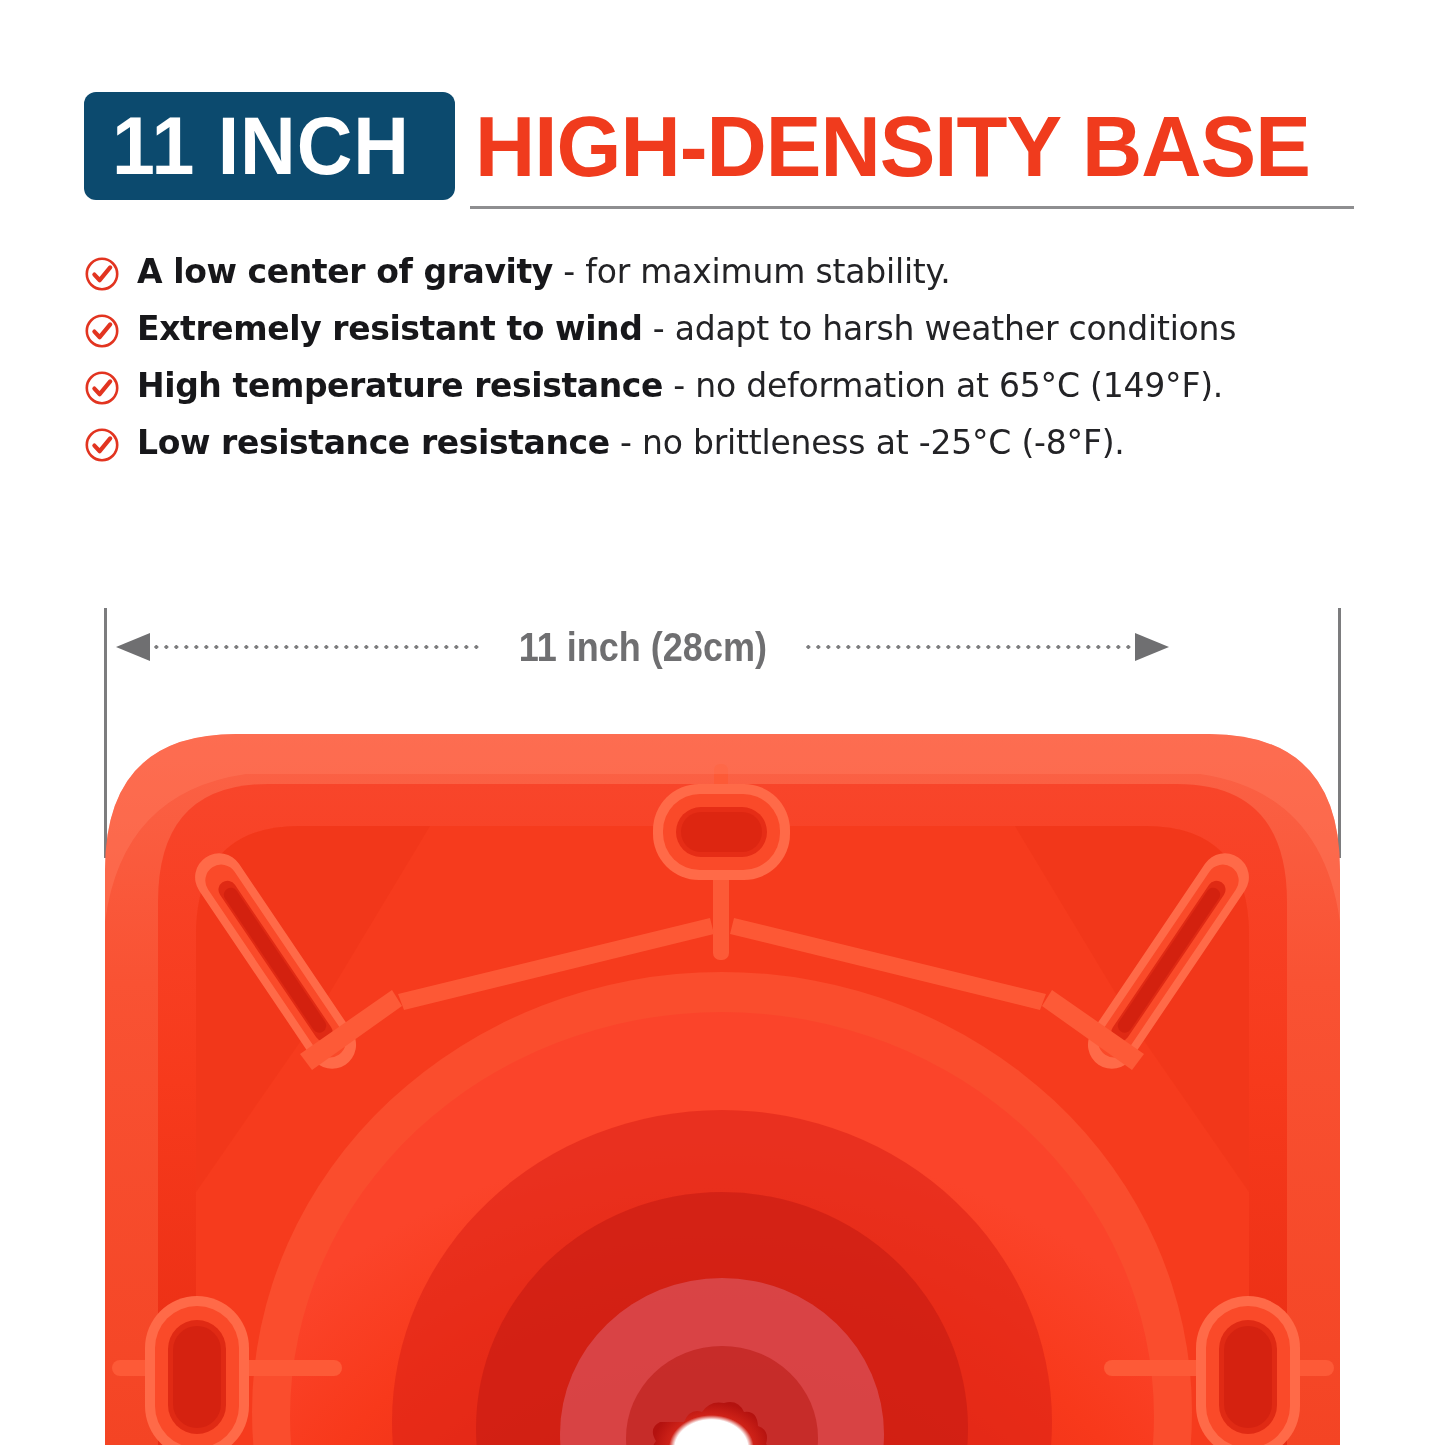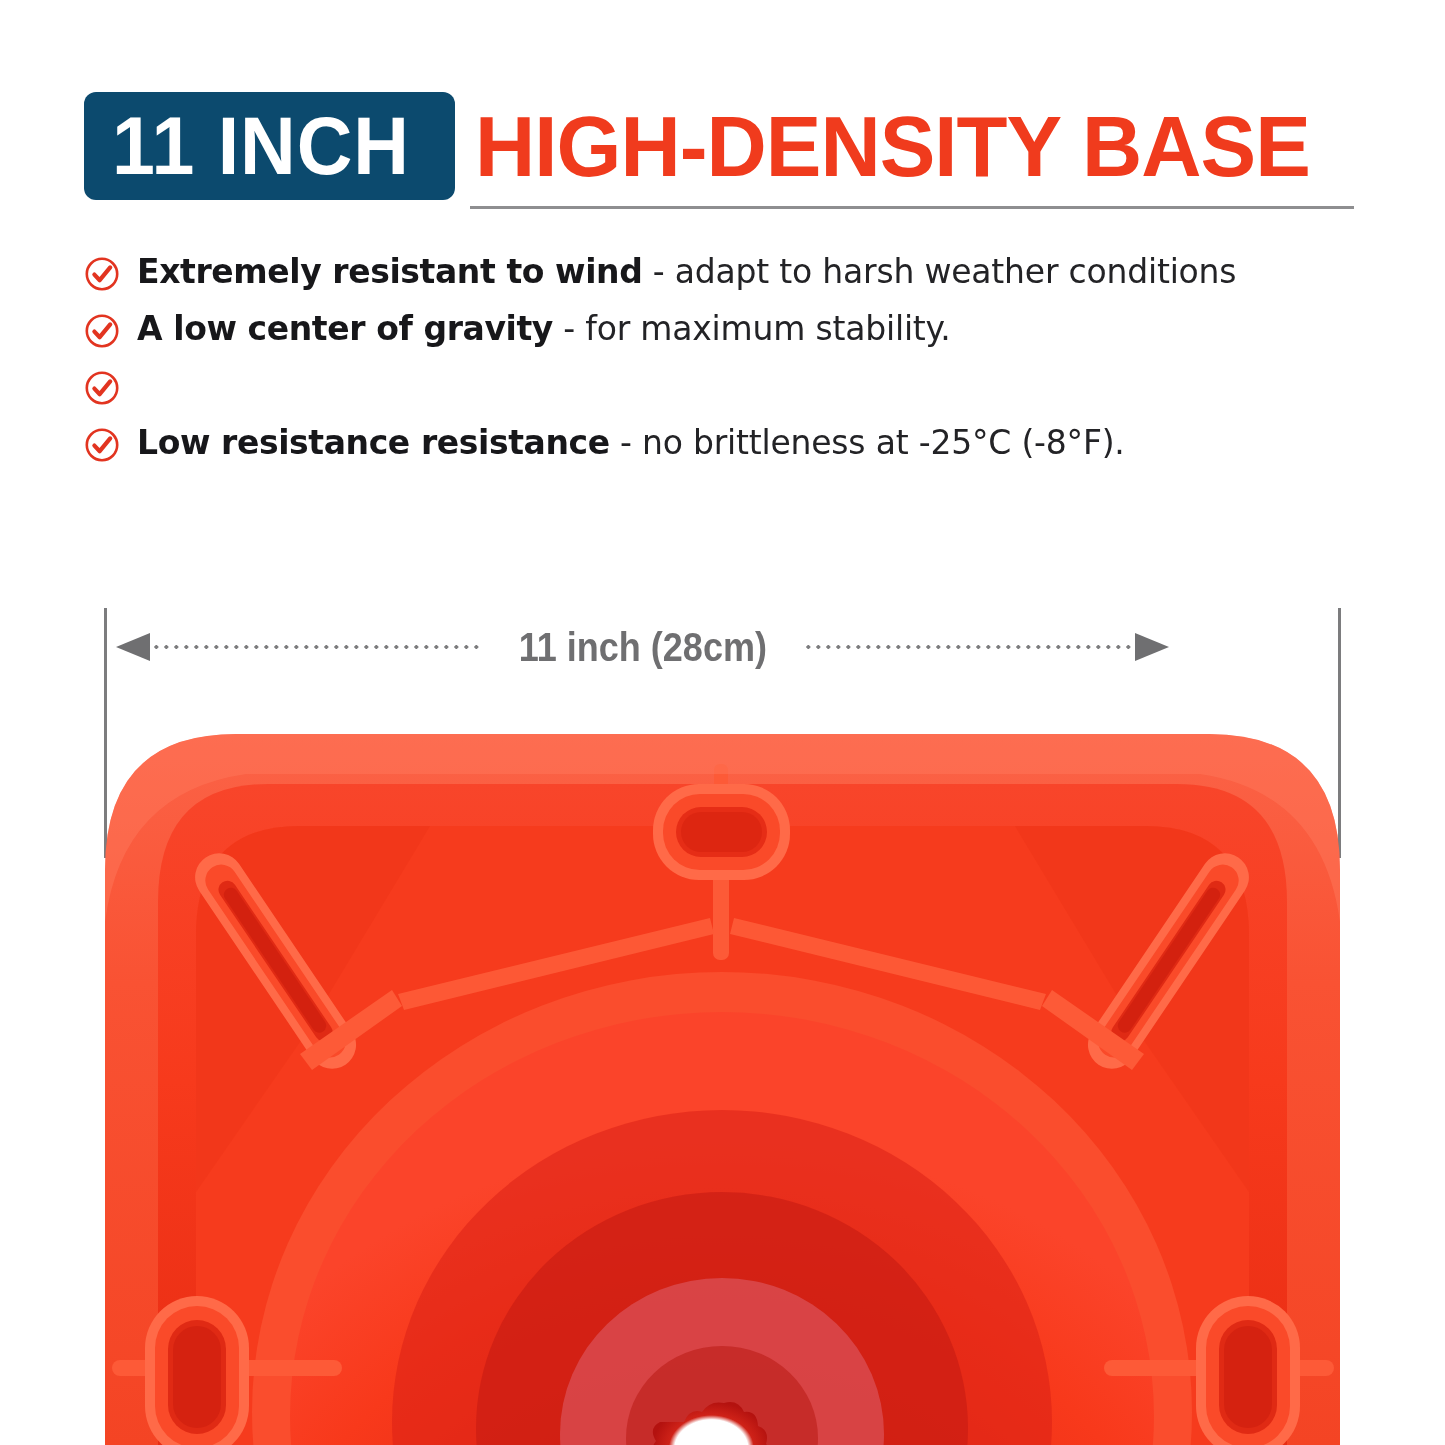--- a/index.html
+++ b/index.html
@@ -122,40 +122,41 @@
 
   <div class="features">
 
     <div class="feature-row">
       <span class="check-icon">
         <svg viewBox="0 0 36 36" width="36" height="36">
           <circle cx="18" cy="18" r="15.2" fill="none" stroke="#e23420" stroke-width="2.6"></circle>
           <path d="M10.4 18.6 L15.7 24.2 L26.2 11.4" fill="none" stroke="#e23420" stroke-width="4.2" stroke-linecap="round" stroke-linejoin="round"></path>
         </svg>
       </span>
+      <span class="feature-text"><span class="lead">A low center of gravity</span><span class="rest"> -  for maximum stability.</span></span>
+    </div>
+
+    <div class="feature-row">
+      <span class="check-icon">
+        <svg viewBox="0 0 36 36" width="36" height="36">
+          <circle cx="18" cy="18" r="15.2" fill="none" stroke="#e23420" stroke-width="2.6"></circle>
+          <path d="M10.4 18.6 L15.7 24.2 L26.2 11.4" fill="none" stroke="#e23420" stroke-width="4.2" stroke-linecap="round" stroke-linejoin="round"></path>
+        </svg>
+      </span>
       <span class="feature-text"><span class="lead">Extremely resistant to wind</span><span class="rest"> - adapt to harsh weather conditions</span></span>
     </div>
 
     <div class="feature-row">
       <span class="check-icon">
         <svg viewBox="0 0 36 36" width="36" height="36">
           <circle cx="18" cy="18" r="15.2" fill="none" stroke="#e23420" stroke-width="2.6"></circle>
           <path d="M10.4 18.6 L15.7 24.2 L26.2 11.4" fill="none" stroke="#e23420" stroke-width="4.2" stroke-linecap="round" stroke-linejoin="round"></path>
         </svg>
       </span>
-      <span class="feature-text"><span class="lead">A low center of gravity</span><span class="rest"> -  for maximum stability.</span></span>
-    </div>
-
-    <div class="feature-row">
-      <span class="check-icon">
-        <svg viewBox="0 0 36 36" width="36" height="36">
-          <circle cx="18" cy="18" r="15.2" fill="none" stroke="#e23420" stroke-width="2.6"></circle>
-          <path d="M10.4 18.6 L15.7 24.2 L26.2 11.4" fill="none" stroke="#e23420" stroke-width="4.2" stroke-linecap="round" stroke-linejoin="round"></path>
-        </svg>
-      </span>
+      <span class="feature-text"><span class="lead">High temperature resistance</span><span class="rest"> - no deformation at 65°C (149°F).</span></span>
     </div>
 
     <div class="feature-row">
       <span class="check-icon">
         <svg viewBox="0 0 36 36" width="36" height="36">
           <circle cx="18" cy="18" r="15.2" fill="none" stroke="#e23420" stroke-width="2.6"></circle>
           <path d="M10.4 18.6 L15.7 24.2 L26.2 11.4" fill="none" stroke="#e23420" stroke-width="4.2" stroke-linecap="round" stroke-linejoin="round"></path>
         </svg>
       </span>
       <span class="feature-text"><span class="lead">Low resistance resistance</span><span class="rest"> - no brittleness at -25°C (-8°F).</span></span>

